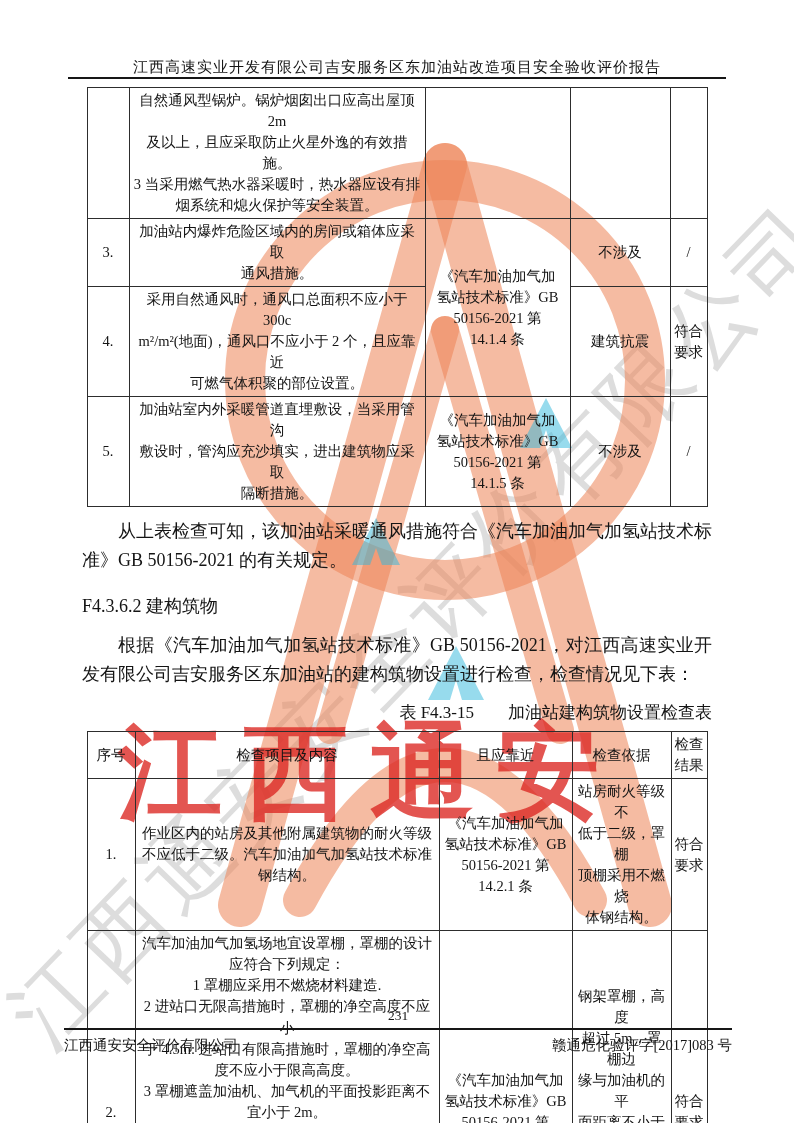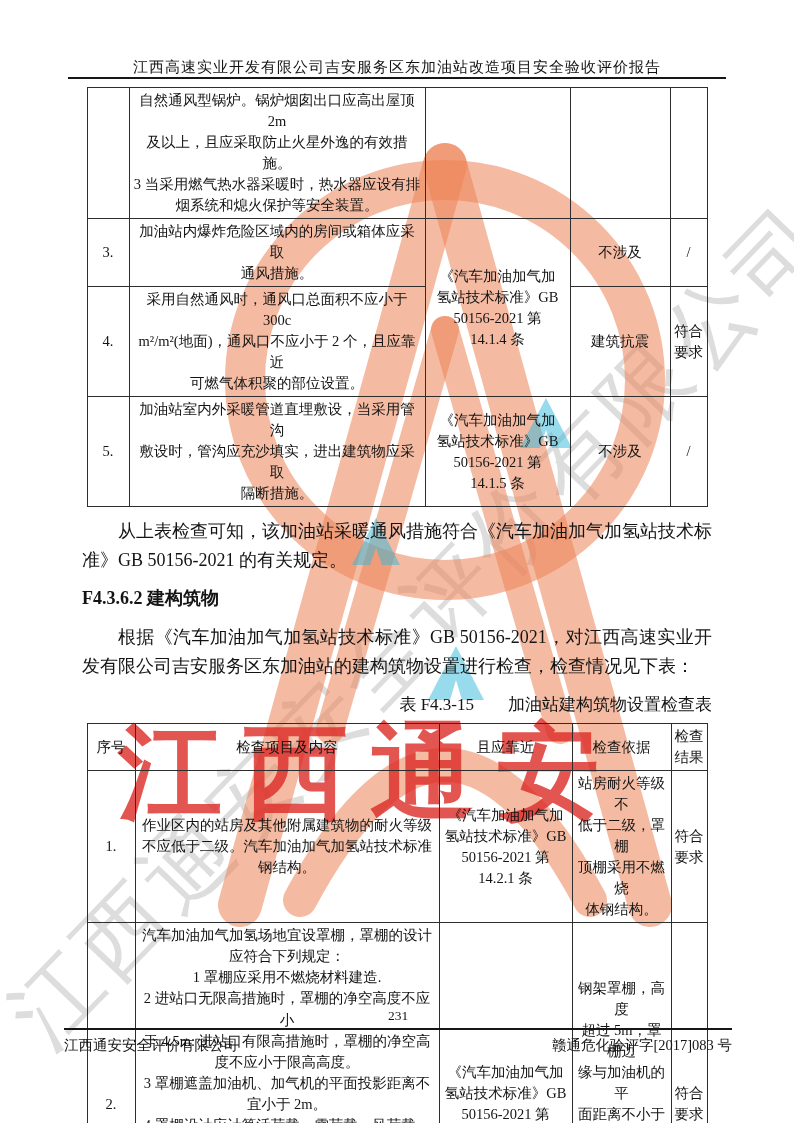--- a/index.html
+++ b/index.html
@@ -31,21 +31,21 @@
     white-space:pre-line;
     overflow:hidden;
   }
   .t1-r0{height:84px;} .t1-r1{height:55px;} .t1-r2{height:58px;} .t1-r3{height:82px;}
   .t2-h{height:38px;padding-left:46px;} .t2-r1{height:70px;} .t2-r2{height:246px;}
   p.body-text{
     font-size:18px;line-height:29px;margin:10px 0 0 0;
     text-indent:2em;text-align:justify;
   }
   h3.sec-heading{
-    font-size:18px;line-height:30px;margin:8px 0 0 0;font-weight:bold;
+    font-size:18px;line-height:30px;margin:16px 0 0 0;font-weight:normal;
   }
   .tbl-caption{
     text-align:right;font-size:17px;line-height:24px;margin:12px 0 6px 0;
   }
   .footer{position:absolute;left:64px;right:62px;top:1008px;z-index:2;}
   .page-num{text-align:center;font-size:13.5px;margin-bottom:4px;}
   .footer-bar{
     border-top:2px solid #161616;
     padding-top:6px;
     display:flex;justify-content:space-between;

